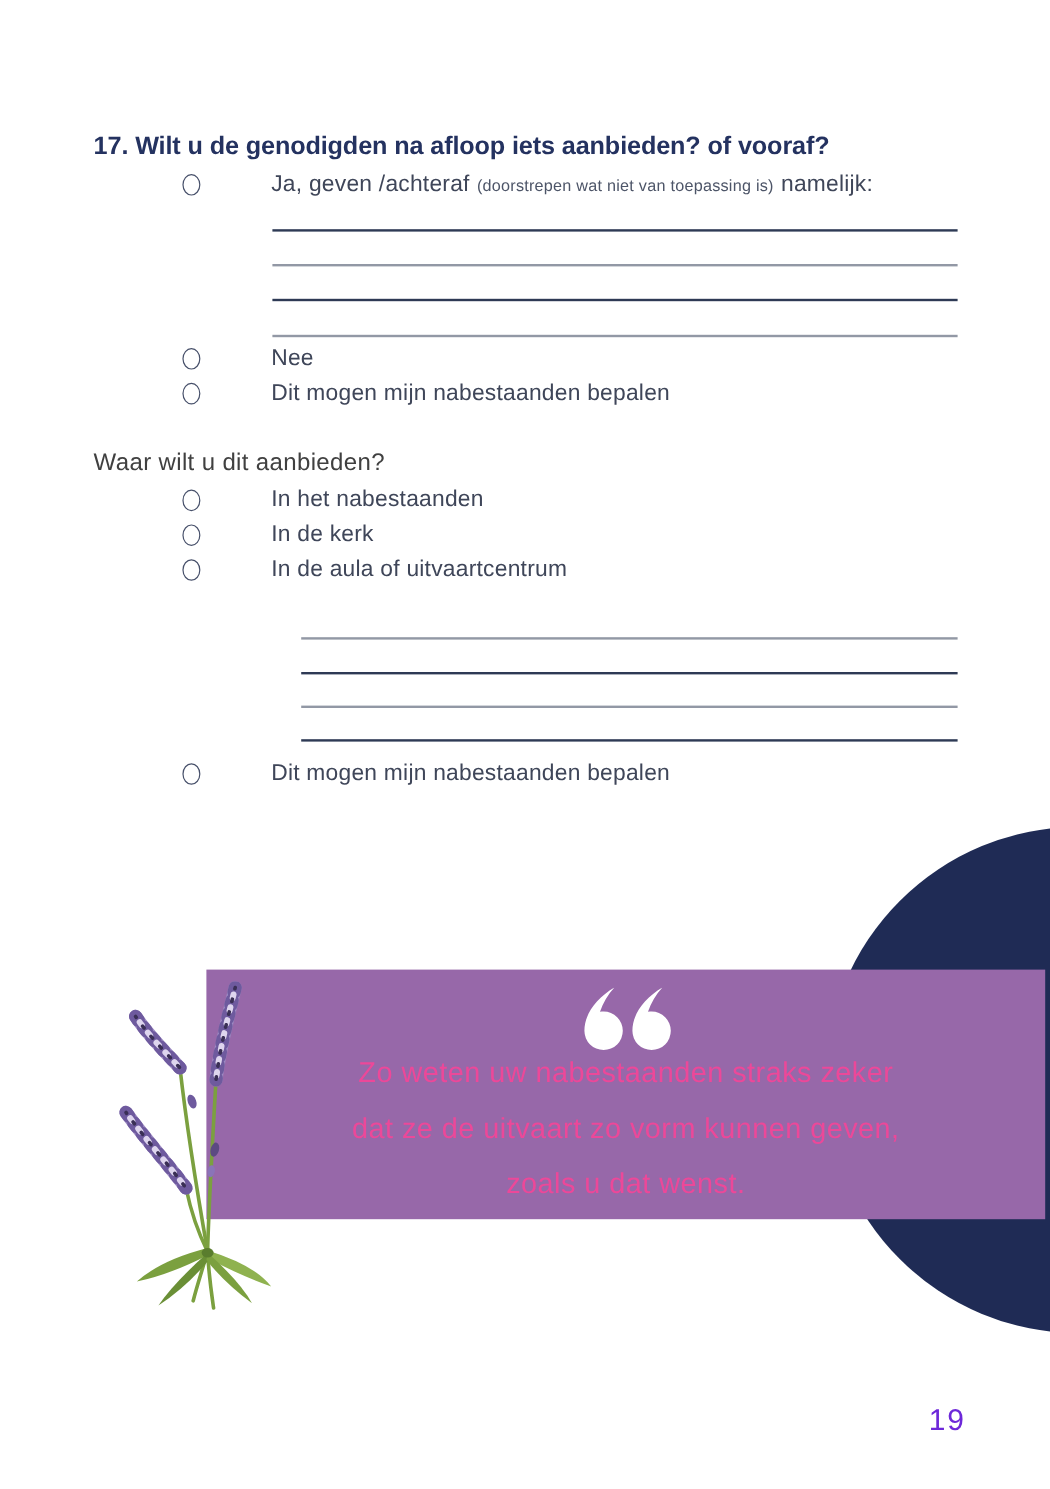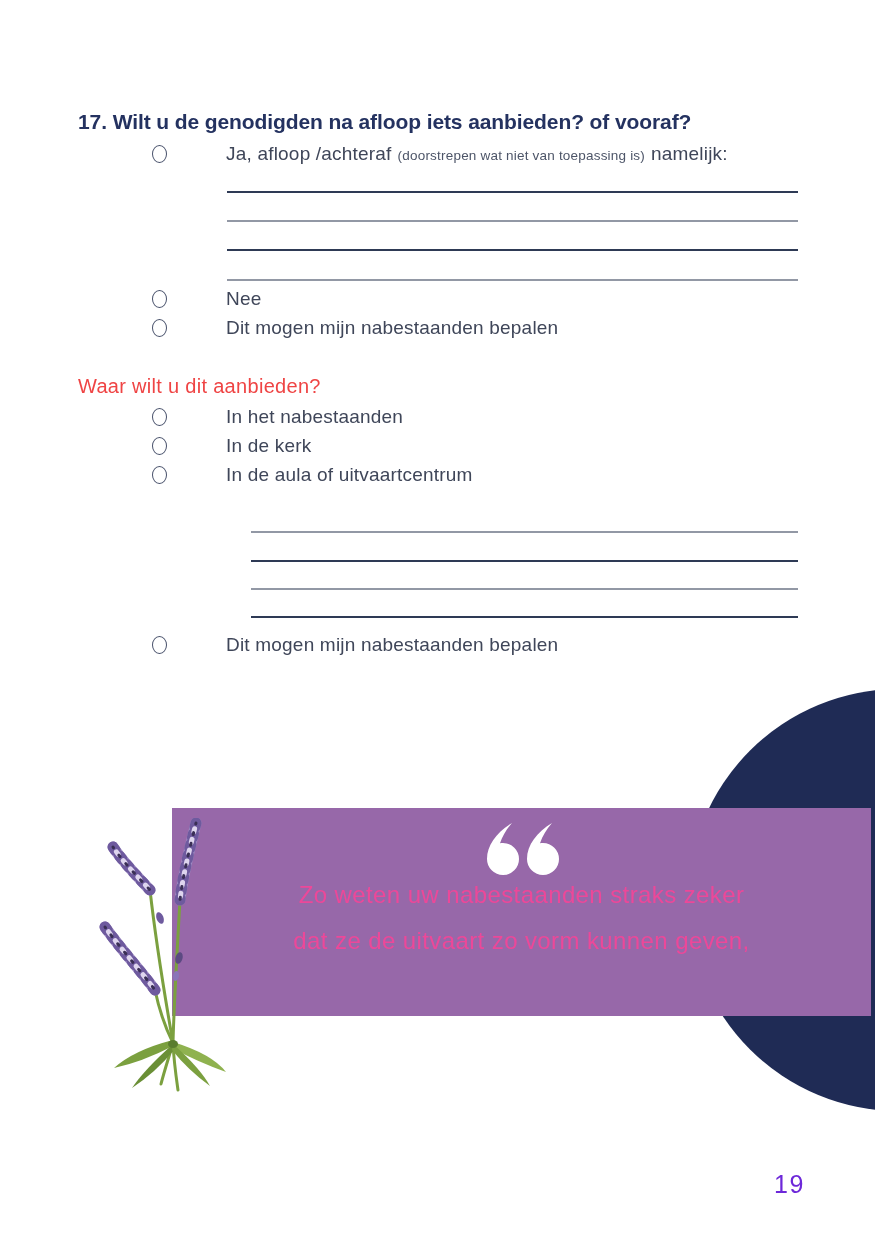--- a/index.html
+++ b/index.html
@@ -11,21 +11,21 @@
     font-family:"Liberation Sans",sans-serif;
     color:#3f4659;
   }
   .qtitle{
     position:absolute;left:78px;top:110px;
     font-size:21px;font-weight:bold;color:#243260;letter-spacing:-0.1px;
     white-space:nowrap;
   }
   .subq{
     position:absolute;left:78px;top:375px;
-    font-size:20px;color:#ef4444;letter-spacing:0.3px;white-space:nowrap;
+    font-size:20px;color:#404040;letter-spacing:0.3px;white-space:nowrap;
   }
   .opt{position:absolute;left:152px;display:flex;align-items:flex-start;}
   .circ{
     display:inline-block;flex:none;
     width:13px;height:16px;margin-top:2px;
     border:1.6px solid #47506a;border-radius:50%;
     background:transparent;
   }
   .lbl{
     margin-left:59px;font-size:19px;color:#3f4659;
@@ -56,21 +56,21 @@
 </style>
 </head>
 <body>
 
 <div class="page">
 
   <div class="qtitle">17. Wilt u de genodigden na afloop iets aanbieden? of vooraf?</div>
 
   <div class="opt" style="top:143px">
     <span class="circ"></span>
-    <span class="lbl"><span class="seg">Ja, afloop /achteraf</span><span class="note">(doorstrepen wat niet van toepassing is)</span><span class="seg">namelijk:</span></span>
+    <span class="lbl"><span class="seg">Ja, geven /achteraf</span><span class="note">(doorstrepen wat niet van toepassing is)</span><span class="seg">namelijk:</span></span>
   </div>
 
   <div class="wline" style="top:191px;left:227px;width:571px"></div>
   <div class="wline gray" style="top:220px;left:227px;width:571px"></div>
   <div class="wline" style="top:249px;left:227px;width:571px"></div>
   <div class="wline gray" style="top:279px;left:227px;width:571px"></div>
 
   <div class="opt" style="top:288px">
     <span class="circ"></span>
     <span class="lbl">Nee</span>
@@ -114,20 +114,21 @@
       <g fill="#ffffff">
         <path d="M28 0 C13 9 3 22 3 36 a16 16 0 1 0 16 -16 c-1 0 -2 0 -3 0.2 C18.5 13 22.5 6 28 0 Z"></path>
         <path transform="translate(40,0)" d="M28 0 C13 9 3 22 3 36 a16 16 0 1 0 16 -16 c-1 0 -2 0 -3 0.2 C18.5 13 22.5 6 28 0 Z"></path>
       </g>
     </svg>
   </div>
 
   <div class="quote-text">
     <div>Zo weten uw nabestaanden straks zeker</div>
     <div>dat ze de uitvaart zo vorm kunnen geven,</div>
+    <div>zoals u dat wenst.</div>
   </div>
 
   <div class="flower">
     <svg width="150" height="290" viewBox="0 0 150 290" xmlns="http://www.w3.org/2000/svg">
 
       <g stroke="#7ba03f" stroke-width="3" fill="none" stroke-linecap="round">
         <path d="M70,72 C76,125 86,185 93,225"></path>
         <path d="M100,82 C97,135 94,185 93,225"></path>
         <path d="M75,172 C80,196 87,213 93,225"></path>
         <path d="M93,225 C94,245 96,258 98,272"></path>

